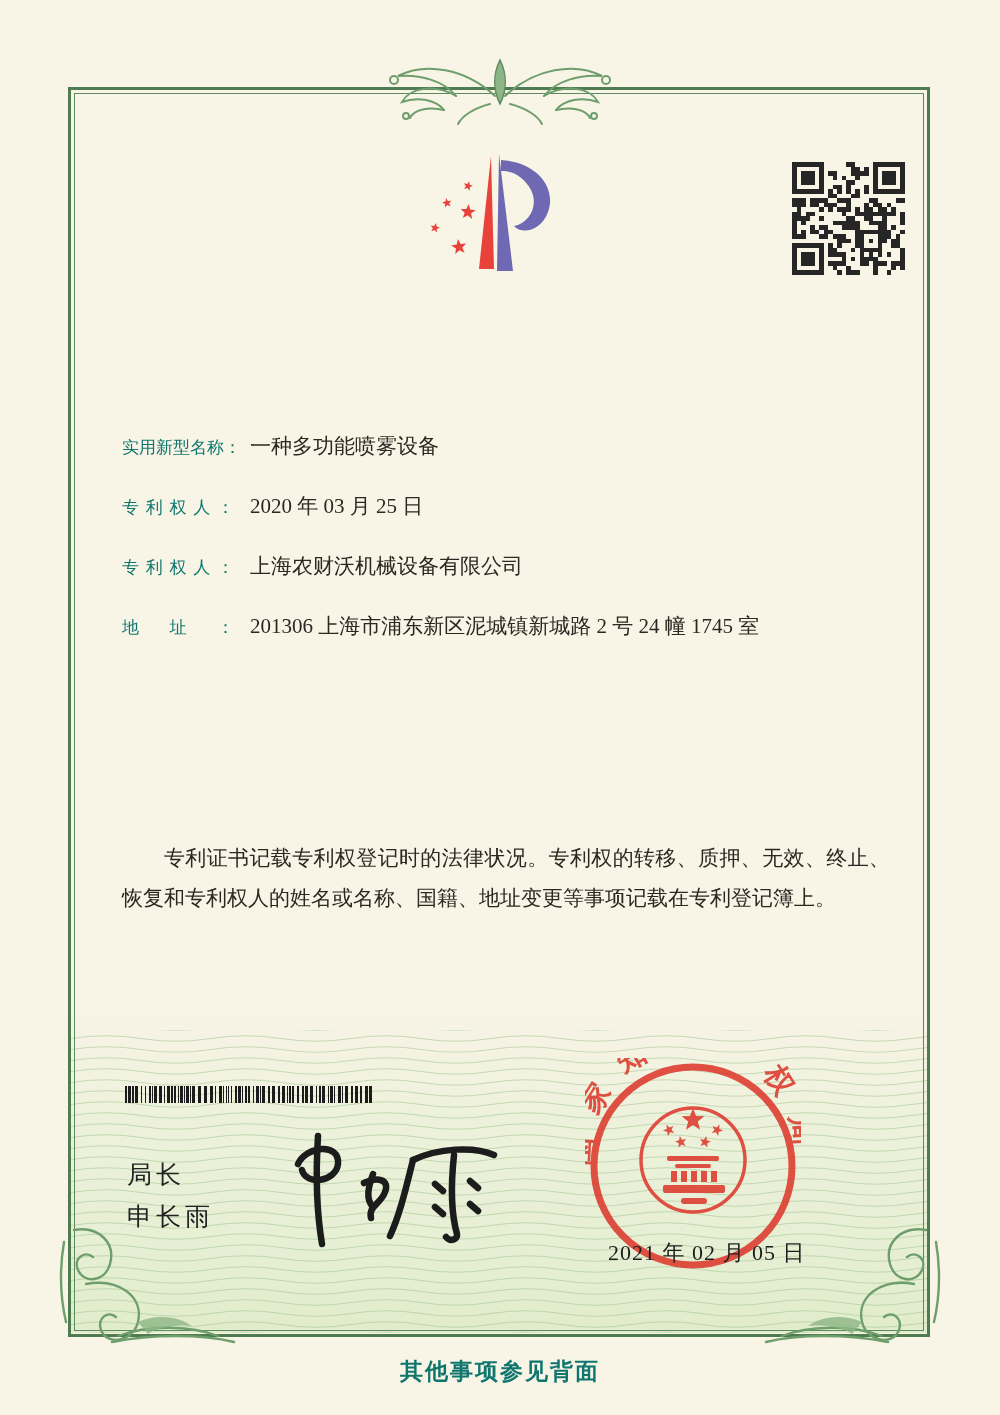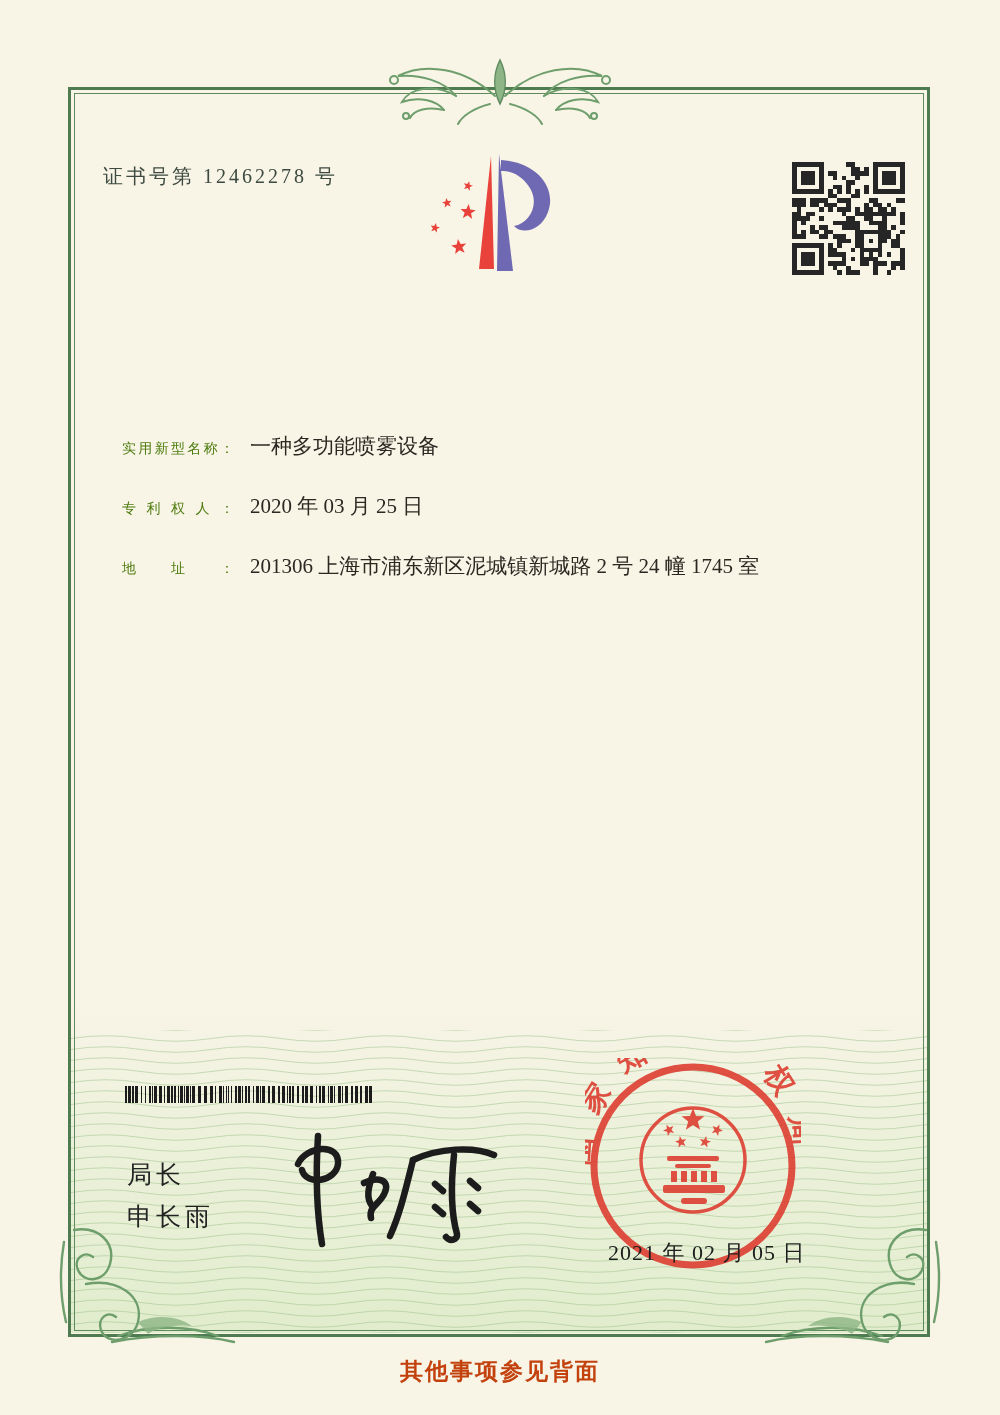--- a/index.html
+++ b/index.html
@@ -10,42 +10,42 @@
   .frame{position:absolute;left:68px;top:87px;width:856px;height:1244px;border:3px solid #4e7c50;}
   .frame::after{content:"";position:absolute;inset:3px;border:1px solid #5d8a5f;}
   
   .certno{left:103px;top:163px;font-size:20px;letter-spacing:3px;color:#3c4a40;}
   
   .title{left:0;top:306px;width:100%;text-align:center;font-size:47px;font-weight:700;
          letter-spacing:12px;color:#262420;}
   
   .fields{left:122px;top:432px;width:790px;}
   .frow{height:60px;font-size:21px;white-space:nowrap;}
-  .flabel{display:inline-block;width:112px;font-size:14px;color:#4d7c0f;
+  .flabel{display:inline-block;width:112px;font-size:17px;color:#0f766e;
           text-align:justify;text-align-last:justify;vertical-align:baseline;}
   .fvalue{margin-left:16px;color:#2b2822;}
   .grant{left:122px;top:789px;width:790px;font-size:21px;white-space:nowrap;}
   .grant .second{position:absolute;left:388px;top:0;}
   
   .bodytext{left:122px;top:838px;width:768px;font-size:21px;line-height:40px;
             text-align:justify;color:#2b2822;}
   .bodytext p{margin:0;text-indent:2em;}
   
   .barcode{left:125px;top:1086px;width:250px;height:17px;display:flex;align-items:stretch;}
   .barcode i{display:block;height:100%;}
   .barcode i.d{background:#1c1c1c;}
   
   .signer-title{left:127px;top:1158px;font-size:25px;letter-spacing:4px;color:#222;}
   .signer-name{left:127px;top:1200px;font-size:25px;letter-spacing:4px;color:#222;}
   
   .sealdate{left:608px;top:1238px;font-size:22px;letter-spacing:1px;color:#1d1d1d;z-index:6;}
   
   .pageinfo{left:0;top:1301px;width:100%;text-align:center;font-size:20px;color:#2b2f28;z-index:5;}
   .backnote{left:0;top:1356px;width:100%;text-align:center;font-size:23px;font-weight:700;
-            letter-spacing:2px;color:#c2410c;}
+            letter-spacing:2px;color:#0f766e;}
   .z5{z-index:5;} .z4{z-index:4;} .z3{z-index:3;} .z2{z-index:2;} .z1{z-index:1;}
 </style>
 </head>
 <body>
 
 <div class="page">
 
   <svg class="abs z1" style="left:71px;top:1000px;" width="858" height="333" viewBox="0 0 858 333">
     <defs>
       <linearGradient id="bandgrad" x1="0" y1="0" x2="0" y2="1">
@@ -94,21 +94,20 @@
         <path d="M22,8 C46,4 64,20 58,42 C53,60 32,62 26,48 C21,37 32,28 41,35"></path>
         <path d="M34,62 C66,56 92,74 86,100 C81,120 55,124 49,108 C45,96 56,88 64,95"></path>
         <path d="M66,114 C98,102 140,104 166,114"></path>
         <path d="M60,120 C100,112 150,112 182,120"></path>
         <path d="M12,20 C8,44 8,74 14,100"></path>
       </g>
       <path d="M86,100 C104,92 126,94 140,104 C122,102 104,106 96,112 Z" fill="#8db585" opacity="0.8"></path>
     </g>
   </svg>
 
-  <div class="abs certno z4">证书号第 12462278 号</div>
 
   <svg class="abs z4" style="left:425px;top:148px;" width="135" height="128" viewBox="0 0 135 128">
     <polygon points="66,8 54,121 69,121" fill="#e8423a"></polygon>
     <polygon points="74,6 72,123 88,123" fill="#6f68b2"></polygon>
     <path d="M76,12 C112,14 132,40 123,64 C116,83 97,87 89,78 C104,75 114,58 106,42 C100,30 88,22 76,23 Z" fill="#6f68b2"></path>
     <polygon class="s" fill="#e8423a" points="44.3,33.2 44.6,36.7 48.0,37.7 44.8,39.1 44.8,42.7 42.5,40.0 39.1,41.1 40.9,38.1 38.8,35.3 42.2,36.0"></polygon>
     <polygon class="s" fill="#e8423a" points="21.1,50.1 22.9,53.1 26.4,52.7 24.1,55.3 25.6,58.5 22.4,57.1 19.8,59.5 20.1,56.0 17.0,54.3 20.5,53.5"></polygon>
     <polygon class="s" fill="#e8423a" points="43.7,56.0 45.2,61.5 50.8,62.2 46.1,65.3 47.1,70.9 42.7,67.3 37.8,70.0 39.7,64.8 35.6,60.9 41.3,61.1"></polygon>
     <polygon class="s" fill="#e8423a" points="11.0,75.1 11.6,78.6 15.0,79.5 11.8,81.0 12.0,84.6 9.6,82.1 6.3,83.3 7.9,80.2 5.7,77.5 9.1,78.1"></polygon>
     <polygon class="s" fill="#e8423a" points="32.9,91.1 35.6,96.0 41.2,95.5 37.3,99.6 39.6,104.8 34.5,102.3 30.2,106.1 31.0,100.5 26.1,97.6 31.7,96.6"></polygon>
@@ -430,26 +429,30 @@
 
 
   <div class="abs fields z4">
     <div class="frow">
       <span class="flabel">实用新型名称：</span><span class="fvalue">一种多功能喷雾设备</span>
     </div>
     <div class="frow">
       <span class="flabel">专利权人：</span><span class="fvalue">2020 年 03 月 25 日</span>
     </div>
     <div class="frow">
+      <span class="flabel">专利权人：</span><span class="fvalue">上海农财沃机械设备有限公司</span>
+    </div>
+    <div class="frow">
       <span class="flabel">地址：</span><span class="fvalue">201306 上海市浦东新区泥城镇新城路 2 号 24 幢 1745 室</span>
     </div>
   </div>
 
 
   <div class="abs bodytext z4">
+    <p>专利证书记载专利权登记时的法律状况。专利权的转移、质押、无效、终止、恢复和专利权人的姓名或名称、国籍、地址变更等事项记载在专利登记簿上。</p>
   </div>
 
   <div id="barcode" class="abs barcode z4">
       <i class="d" style="width: 2px;"></i>
       <i style="width: 1px;"></i>
       <i class="d" style="width: 3px;"></i>
       <i style="width: 1px;"></i>
       <i class="d" style="width: 2px;"></i>
       <i style="width: 1px;"></i>
       <i class="d" style="width: 3px;"></i>

